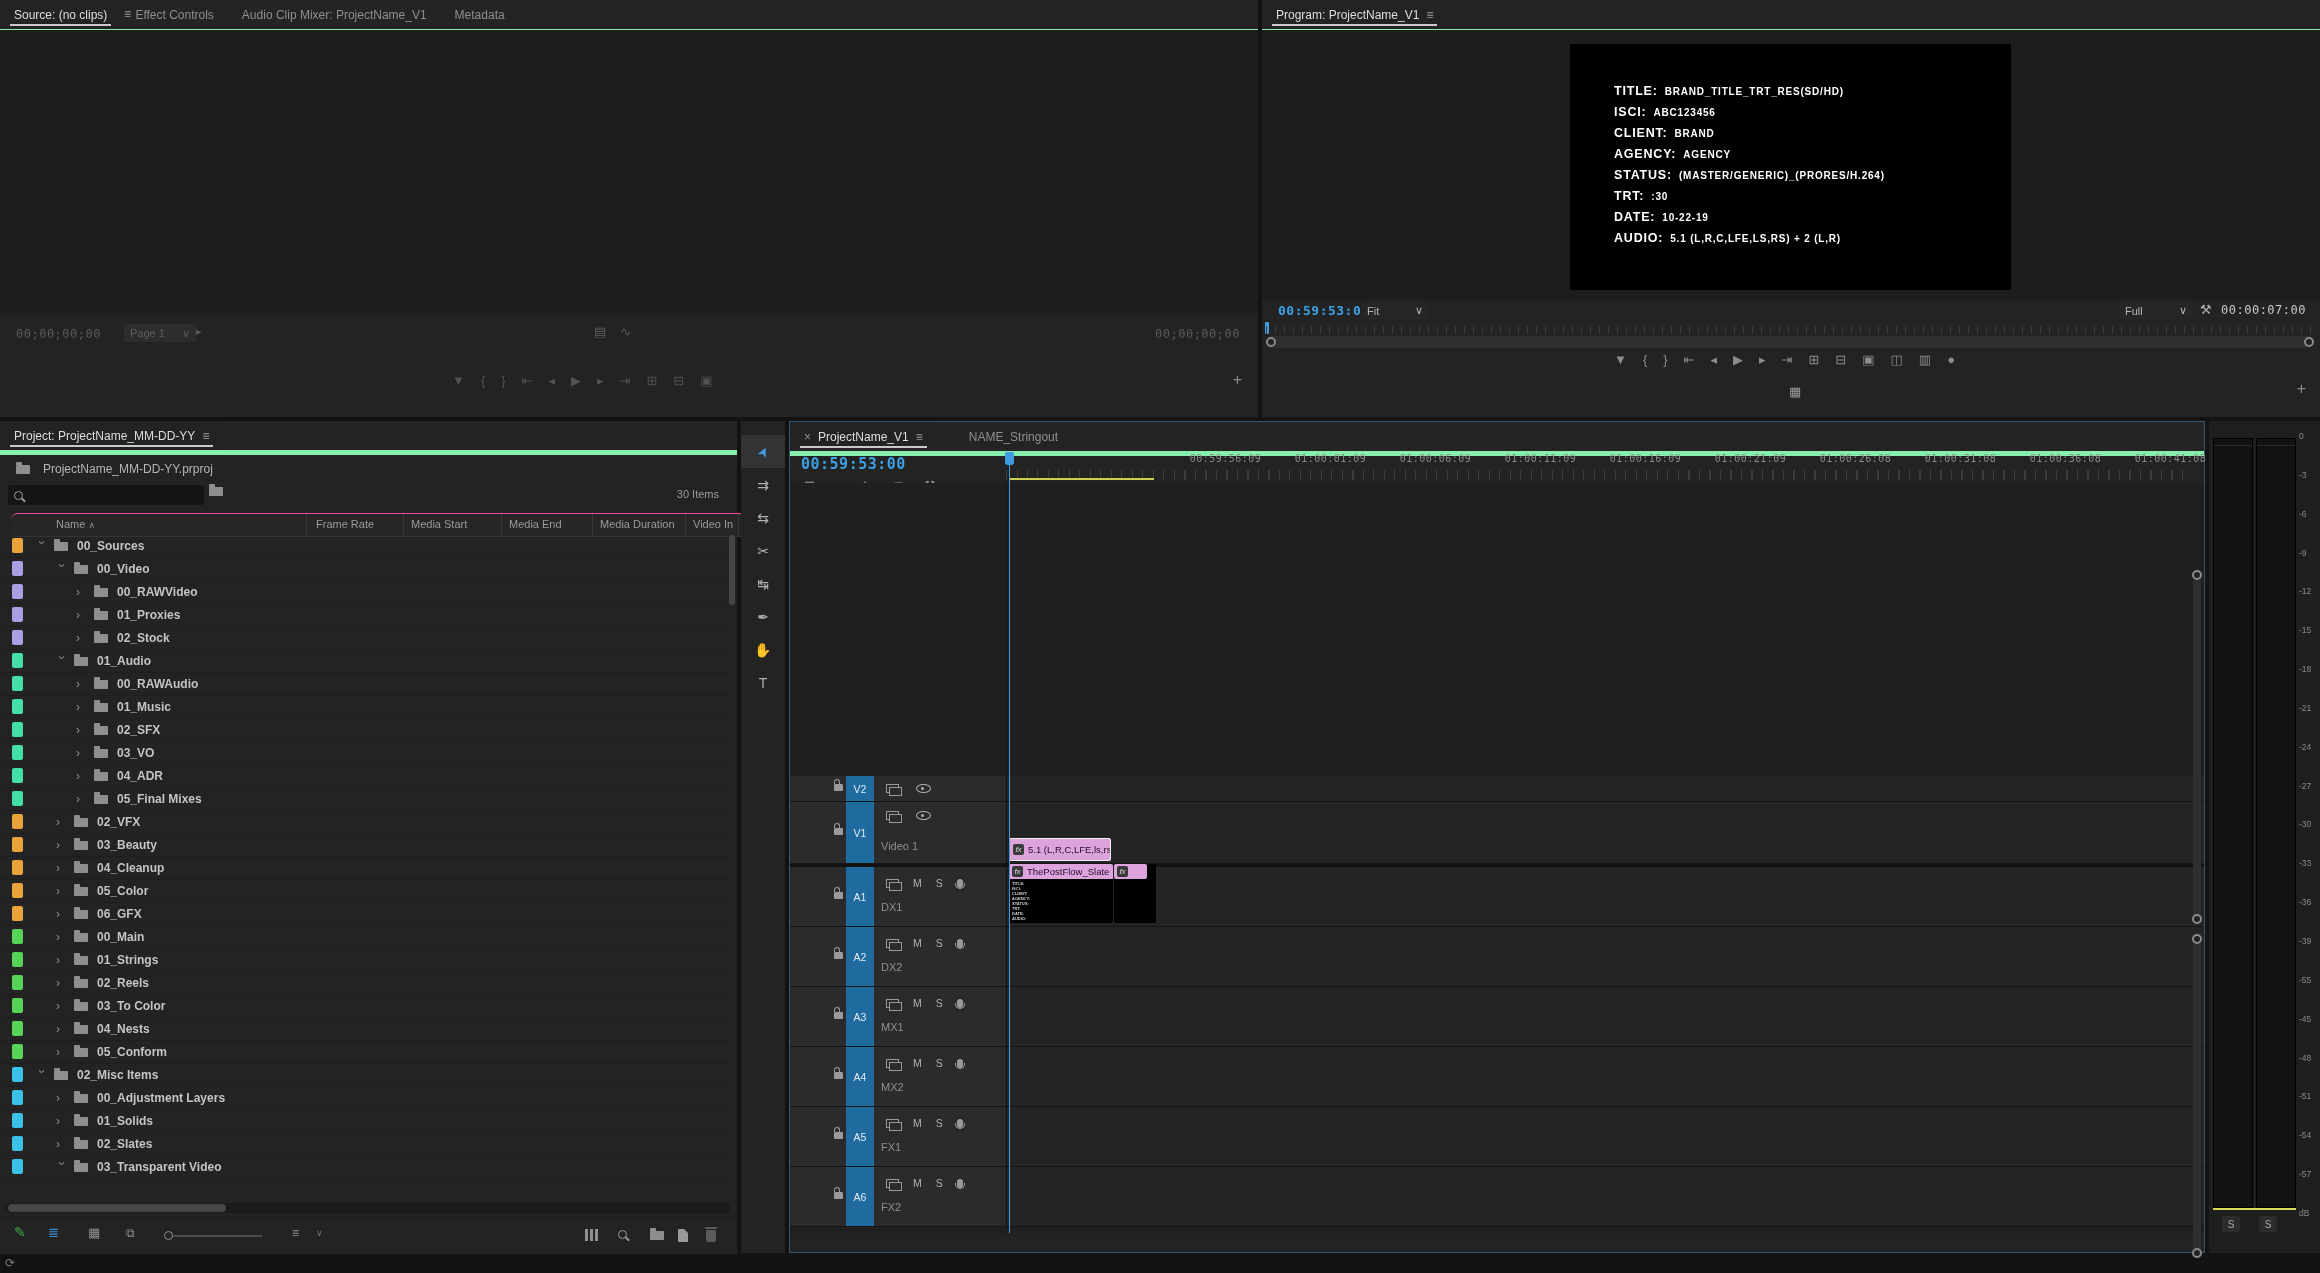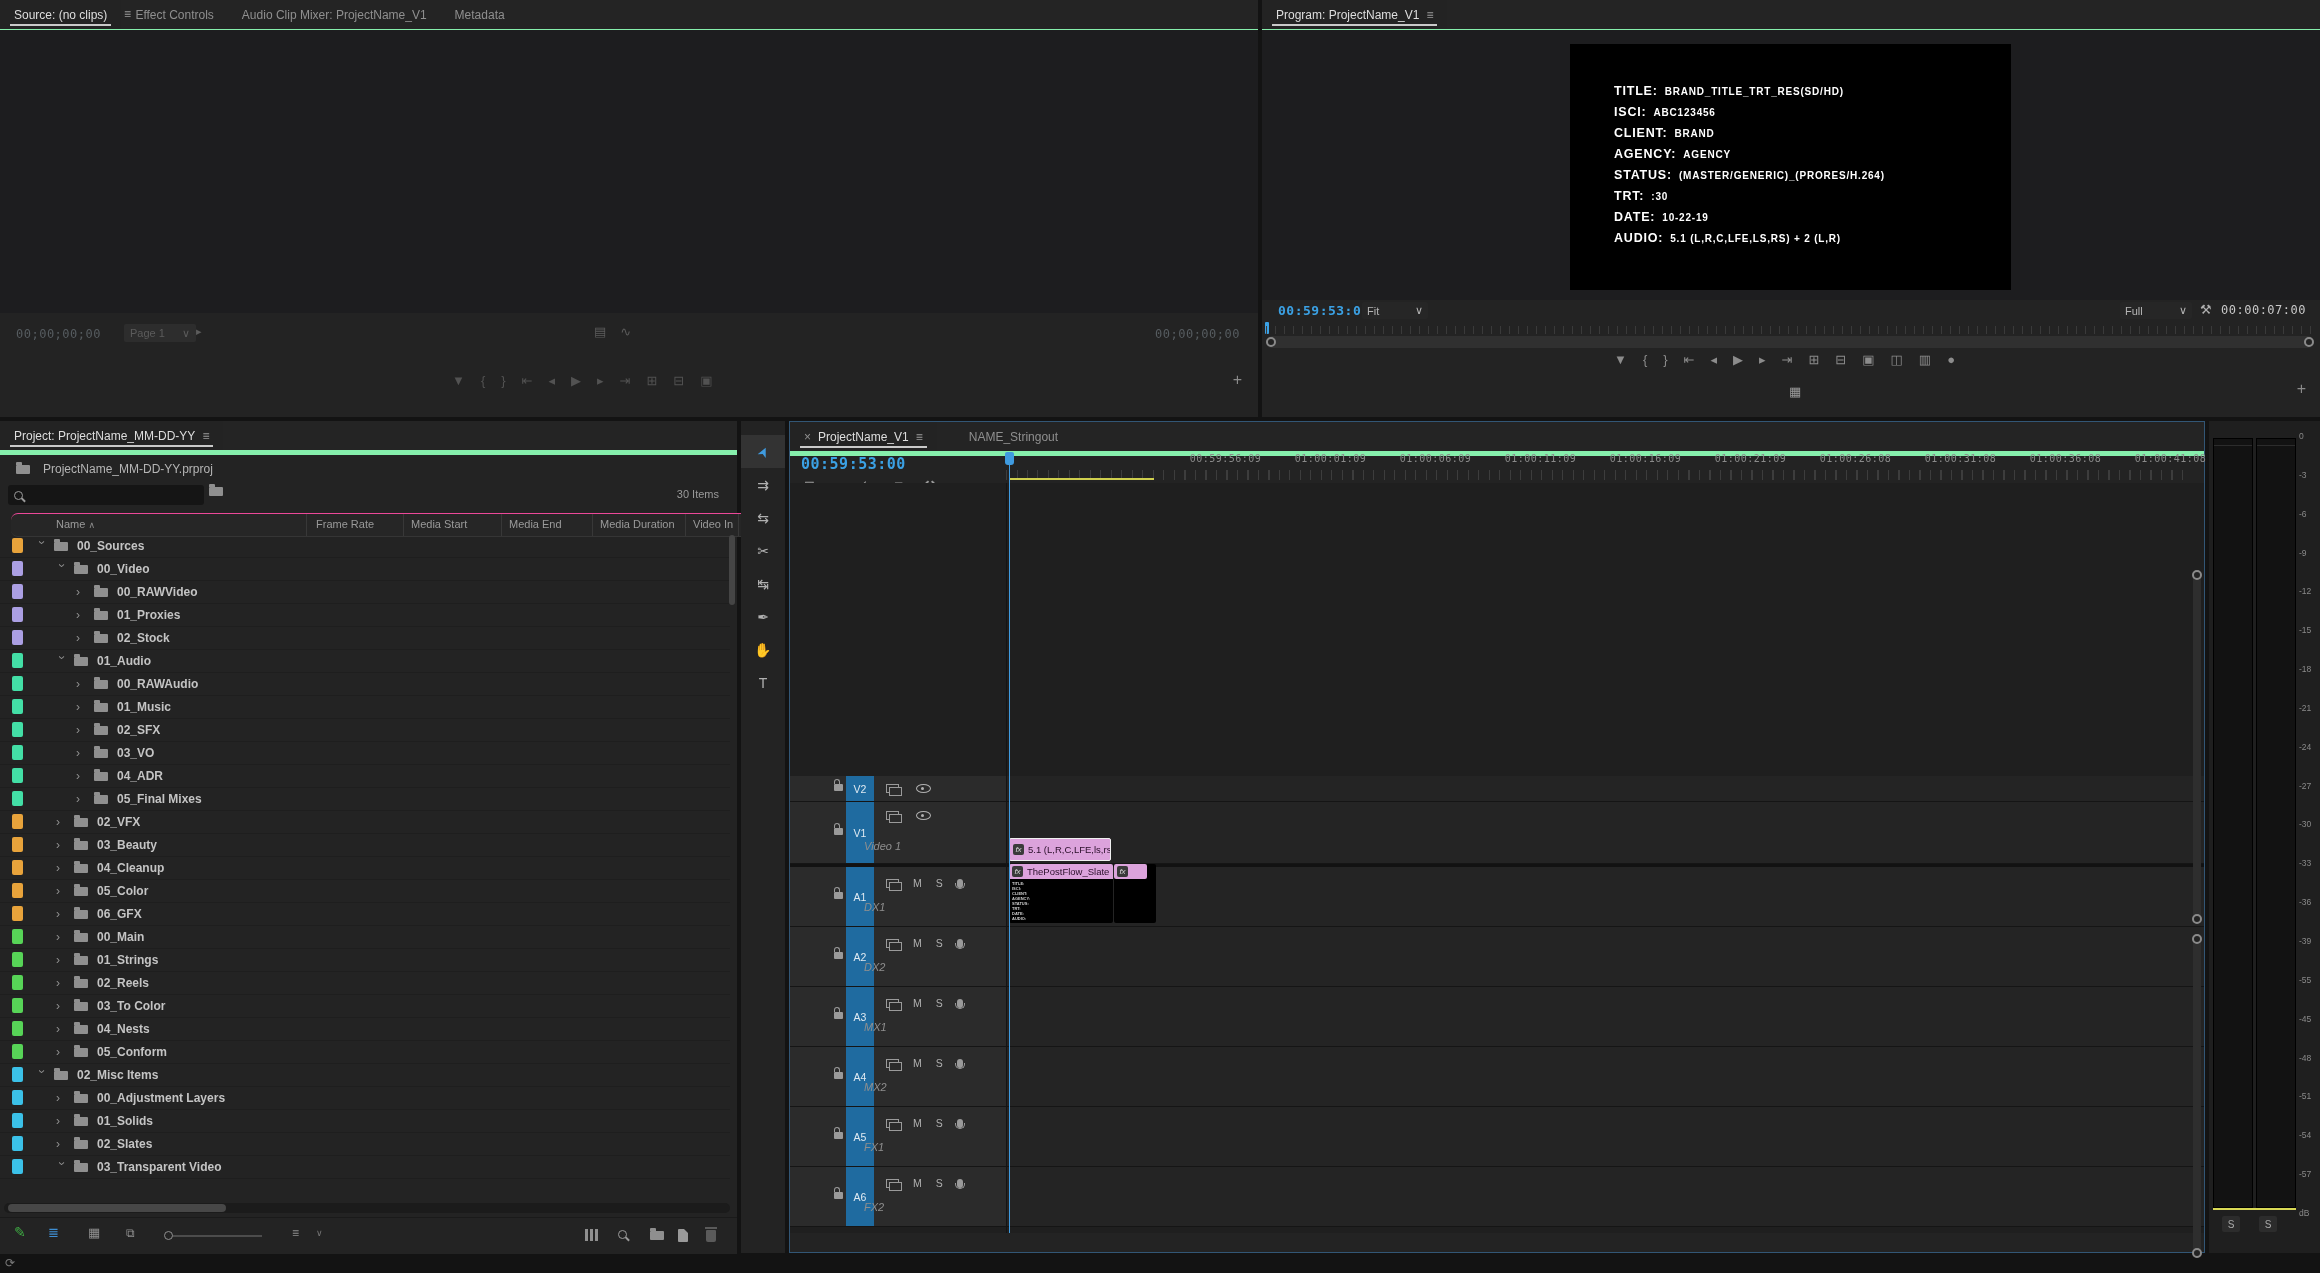--- a/index.html
+++ b/index.html
@@ -142,21 +142,21 @@
           display:flex;align-items:center;justify-content:center;font-size:10.5px;}
   .icon-sync{position:relative;display:inline-block;width:13px;height:9px;border:1px solid #9a9a9a;box-sizing:border-box;}
   .icon-sync::before{content:"";position:absolute;left:2px;top:2px;width:13px;height:9px;border:1px solid #9a9a9a;
                      background:#2b2b2b;box-sizing:border-box;}
   .icon-eye{position:relative;display:inline-block;width:15px;height:9px;border:1.5px solid #b0b0b0;border-radius:50%;box-sizing:border-box;}
   .icon-eye::after{content:"";position:absolute;left:4px;top:1.5px;width:3px;height:3px;border-radius:50%;background:#b0b0b0;}
   .ms{font-size:10.5px;color:#b0b0b0;}
   .icon-mic{position:relative;display:inline-block;width:6px;height:9px;background:#9a9a9a;border-radius:3px;}
   .icon-mic::after{content:"";position:absolute;left:-2px;top:4px;width:10px;height:6px;border:1.5px solid #9a9a9a;
                    border-top:none;border-radius:0 0 6px 6px;box-sizing:border-box;}
-  .tname{position:absolute;left:74px;font-size:11px;color:#8f8f8f;white-space:nowrap;font-style:italic;}
+  .tname{position:absolute;left:91px;font-size:11px;color:#8f8f8f;white-space:nowrap;}
   .vrow-icons{position:absolute;display:flex;gap:17px;align-items:center;left:96px;}
   .arow-icons{position:absolute;display:flex;gap:14px;align-items:center;left:96px;}
   #va-divider{position:absolute;left:0;top:381px;width:1414px;height:3px;background:#121212;}
   #tl-playhead-line{position:absolute;left:219px;top:43px;width:1px;height:768px;background:#3f9be0;}
   #tl-playhead-head{position:absolute;left:215px;top:30px;width:9px;height:13px;background:#3f9be0;border-radius:2px 2px 3px 3px;}
   .clip{position:absolute;border-radius:2px;overflow:hidden;}
   .clip-title{height:15px;background:#dca3dc;display:flex;align-items:center;gap:4px;padding:0 3px;
               font-size:9.5px;color:#2a0f2a;white-space:nowrap;overflow:hidden;}
   .fx-badge{flex:0 0 auto;width:11px;height:11px;background:#3a3a3a;border-radius:2px;color:#d8d8d8;
             font-style:italic;font-size:8px;line-height:11px;text-align:center;}

